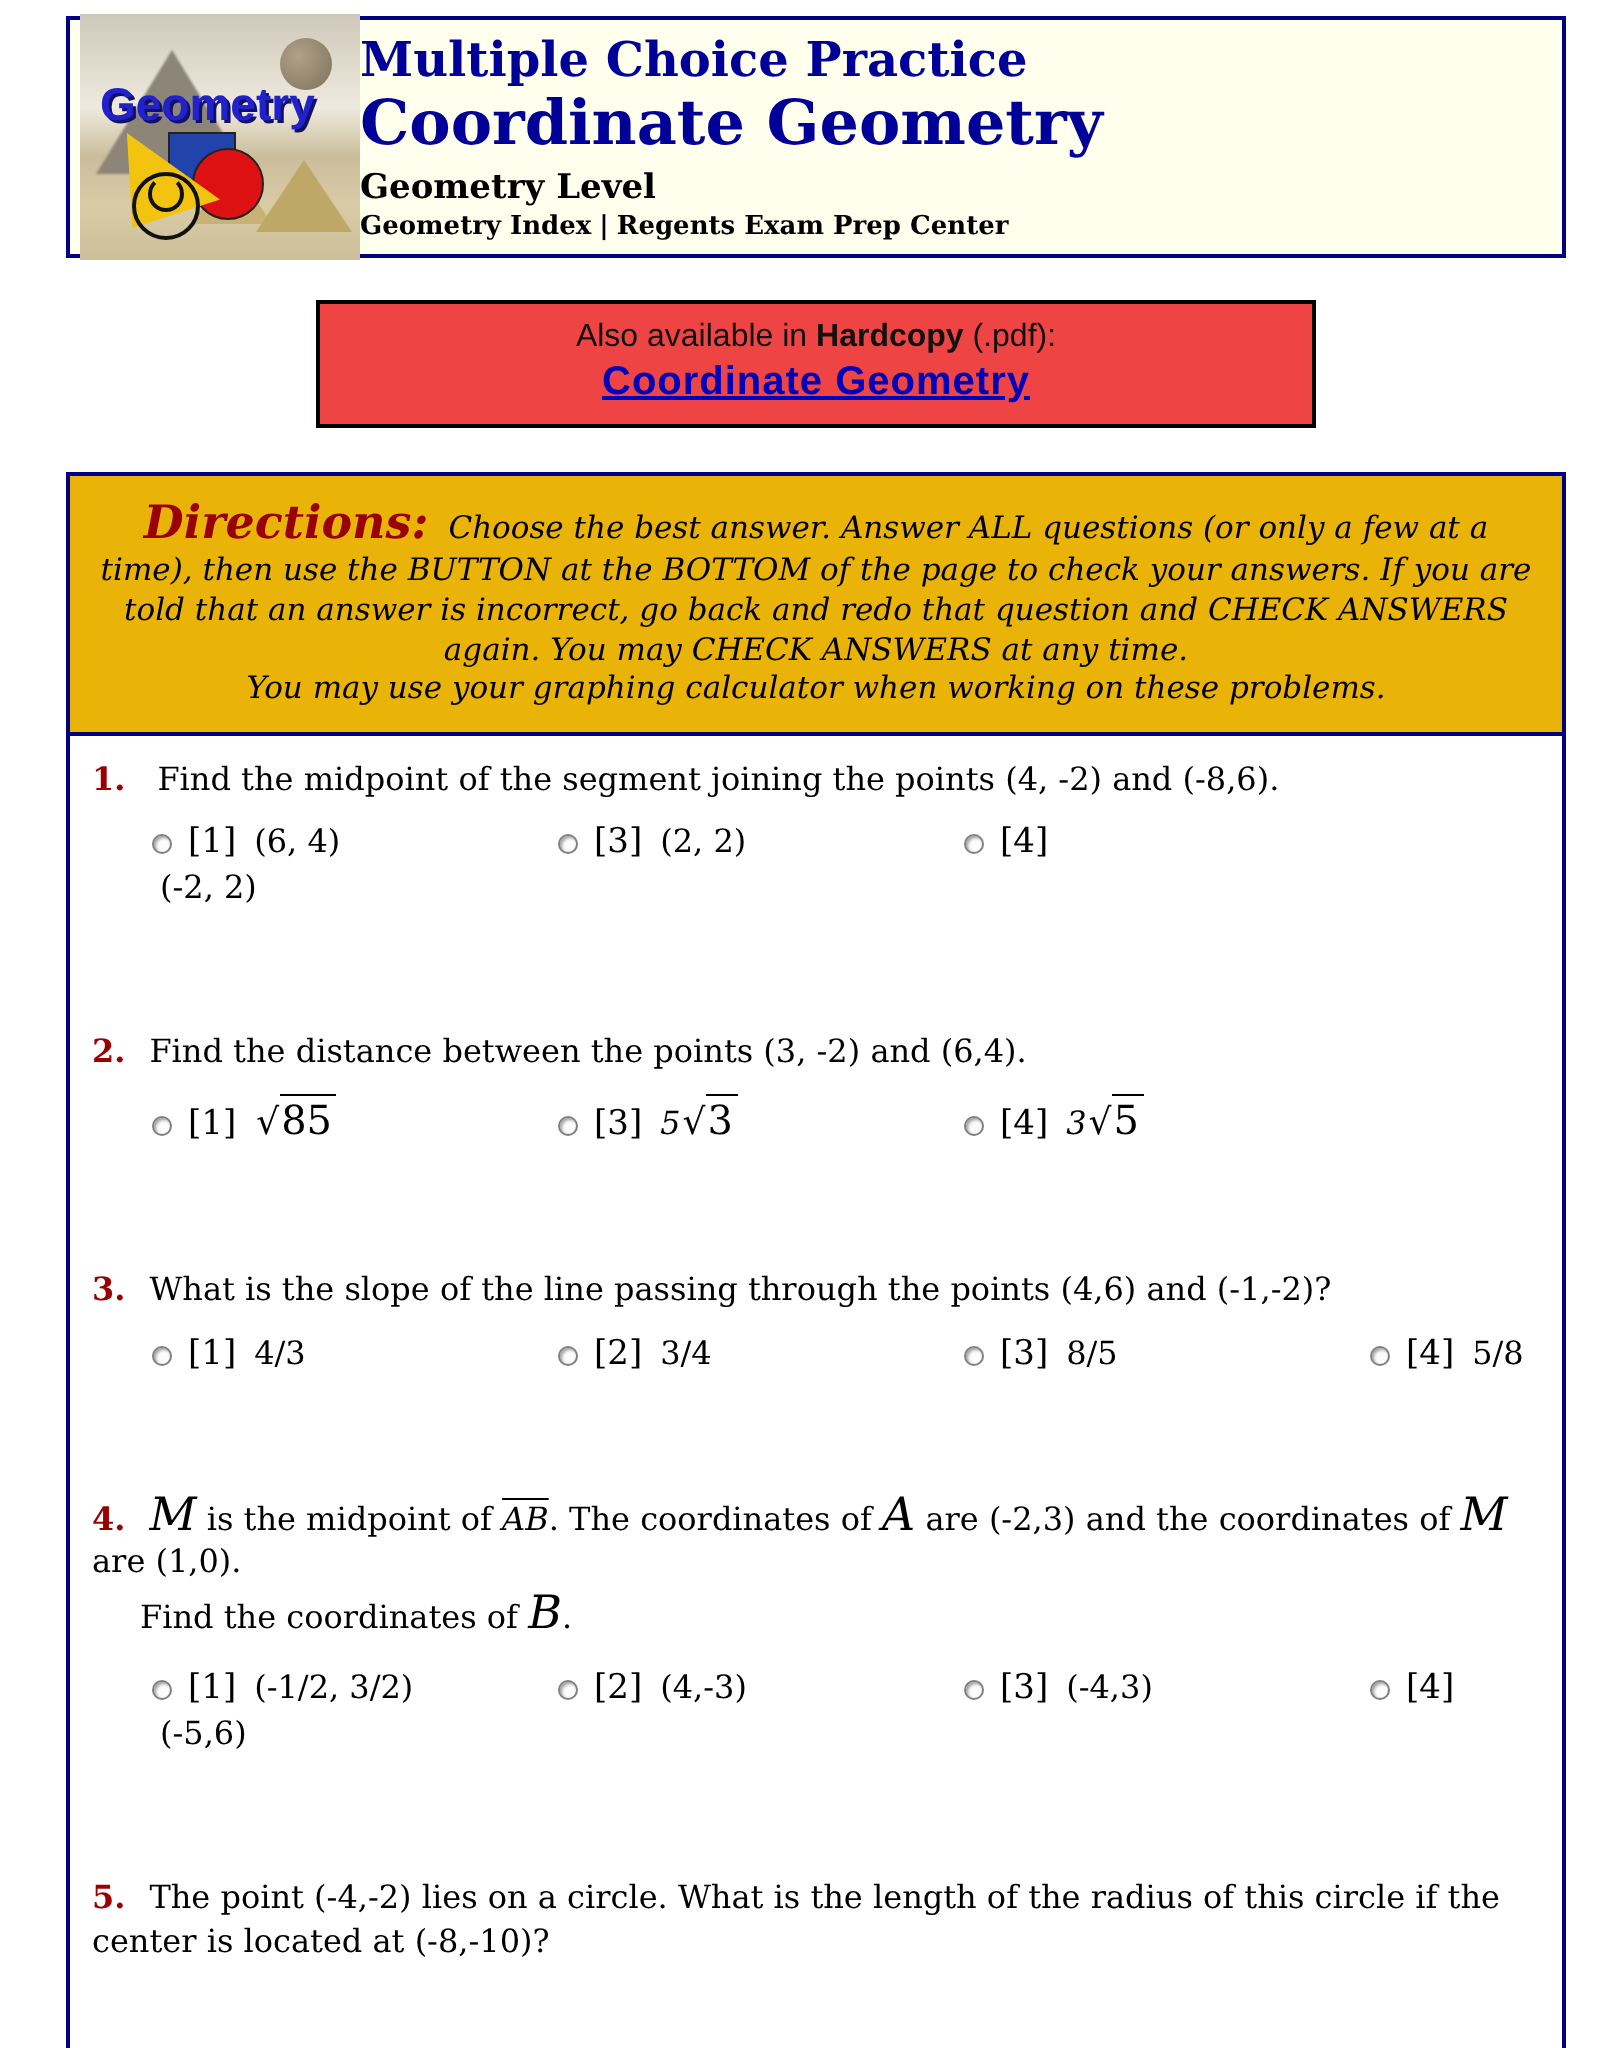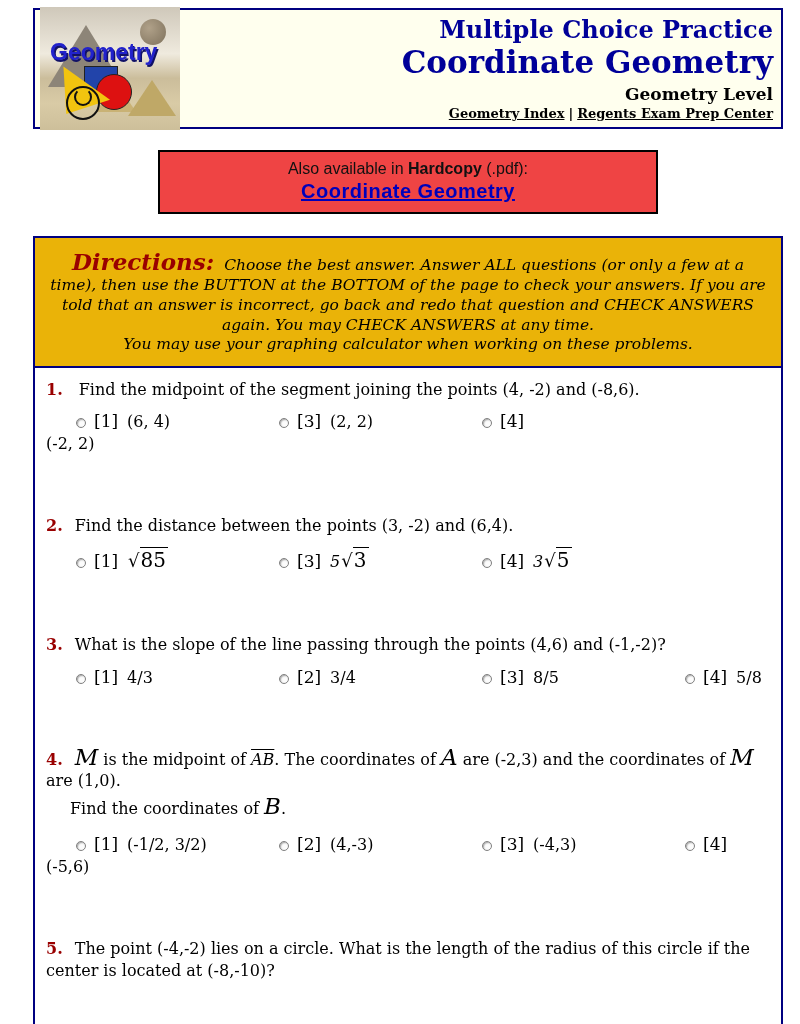--- a/index.html
+++ b/index.html
@@ -58,26 +58,26 @@
   .emblem-square { position:absolute; left:26px; top:4px; width:34px; height:34px; background:#2244aa; border:1px solid #222; }
   .emblem-circle { position:absolute; left:38px; top:12px; width:36px; height:36px; border-radius:50%; background:#dd1111; border:1px solid #222; }
   .emblem-tri {
     position:absolute; left:0px; top:0px; width:0; height:0;
     border-left:12px solid transparent; border-right:34px solid transparent;
     border-bottom:46px solid #f2c40f; transform:rotate(-18deg);
   }
   .emblem-ring { position:absolute; left:8px; top:24px; width:34px; height:34px; border-radius:50%; border:2px solid #111; background:transparent; }
   .emblem-spiral { position:absolute; left:16px; top:26px; width:18px; height:18px; border-radius:50%; border:2px solid #111; border-top-color:transparent; }
 
-  .header-center { flex:1; text-align:right; padding-right:8px; }
+  .header-center { flex:1; text-align:left; padding-right:8px; }
   .title1 { font-size:24px; font-weight:bold; color:#000099; line-height:1.15; }
   .title2 { font-size:31px; font-weight:bold; color:#000099; line-height:1.1; margin-top:2px; }
   .subtitle { font-size:17px; font-weight:bold; color:#000; margin-top:5px; line-height:1.1; }
   .navlinks { font-size:13px; font-weight:bold; margin-top:3px; color:#000; }
-  .navlinks a { color:#000; text-decoration:underline; cursor:pointer; }
+  .navlinks a { color:#000; cursor:pointer; }
   .nav-sep { margin:0 4px; }
 
   
   .hardcopy {
     width:500px; margin:21px auto 0;
     border:2px solid #000; background:#ef4444;
     text-align:center; padding:8px 0 9px;
     font-family:"Liberation Sans", sans-serif;
   }
   .hc-line1 { font-size:16px; color:#111; }
@@ -112,21 +112,21 @@
   .opt { width:203px; flex:none; white-space:nowrap; }
   .opt:last-child { width:auto; }
   .radio {
     display:inline-block; width:10px; height:10px;
     border:1px solid #808080; border-radius:50%;
     background:#fcfcfc; box-shadow:inset 1px 1px 1.5px rgba(0,0,0,0.35);
     margin-right:8px; transform:translateY(1px); cursor:pointer;
   }
   .olabel { margin-right:9px; font-size:17px; }
   .ovalue { font-size:16px; }
-  .wrapline { margin-top:3px; font-size:16px; }
+  .wrapline { margin-top:3px; font-size:16px;margin-left:34px; }
 
   
   .coef { font-style:italic; margin-right:1px; }
   .sqrt-sym { font-size:18px; }
   .radicand { border-top:1.4px solid #000; padding:0 2px 0 1px; font-size:20px; }
   .bigvar { font-size:23px; font-style:italic; line-height:0; }
   .ovl { font-style:italic; text-decoration:overline; font-size:16px; }
   .q4-line3 { margin-top:6px; padding-left:24px; line-height:1.4; }
   .q4 .opts { margin-top:14px; }
 </style>

